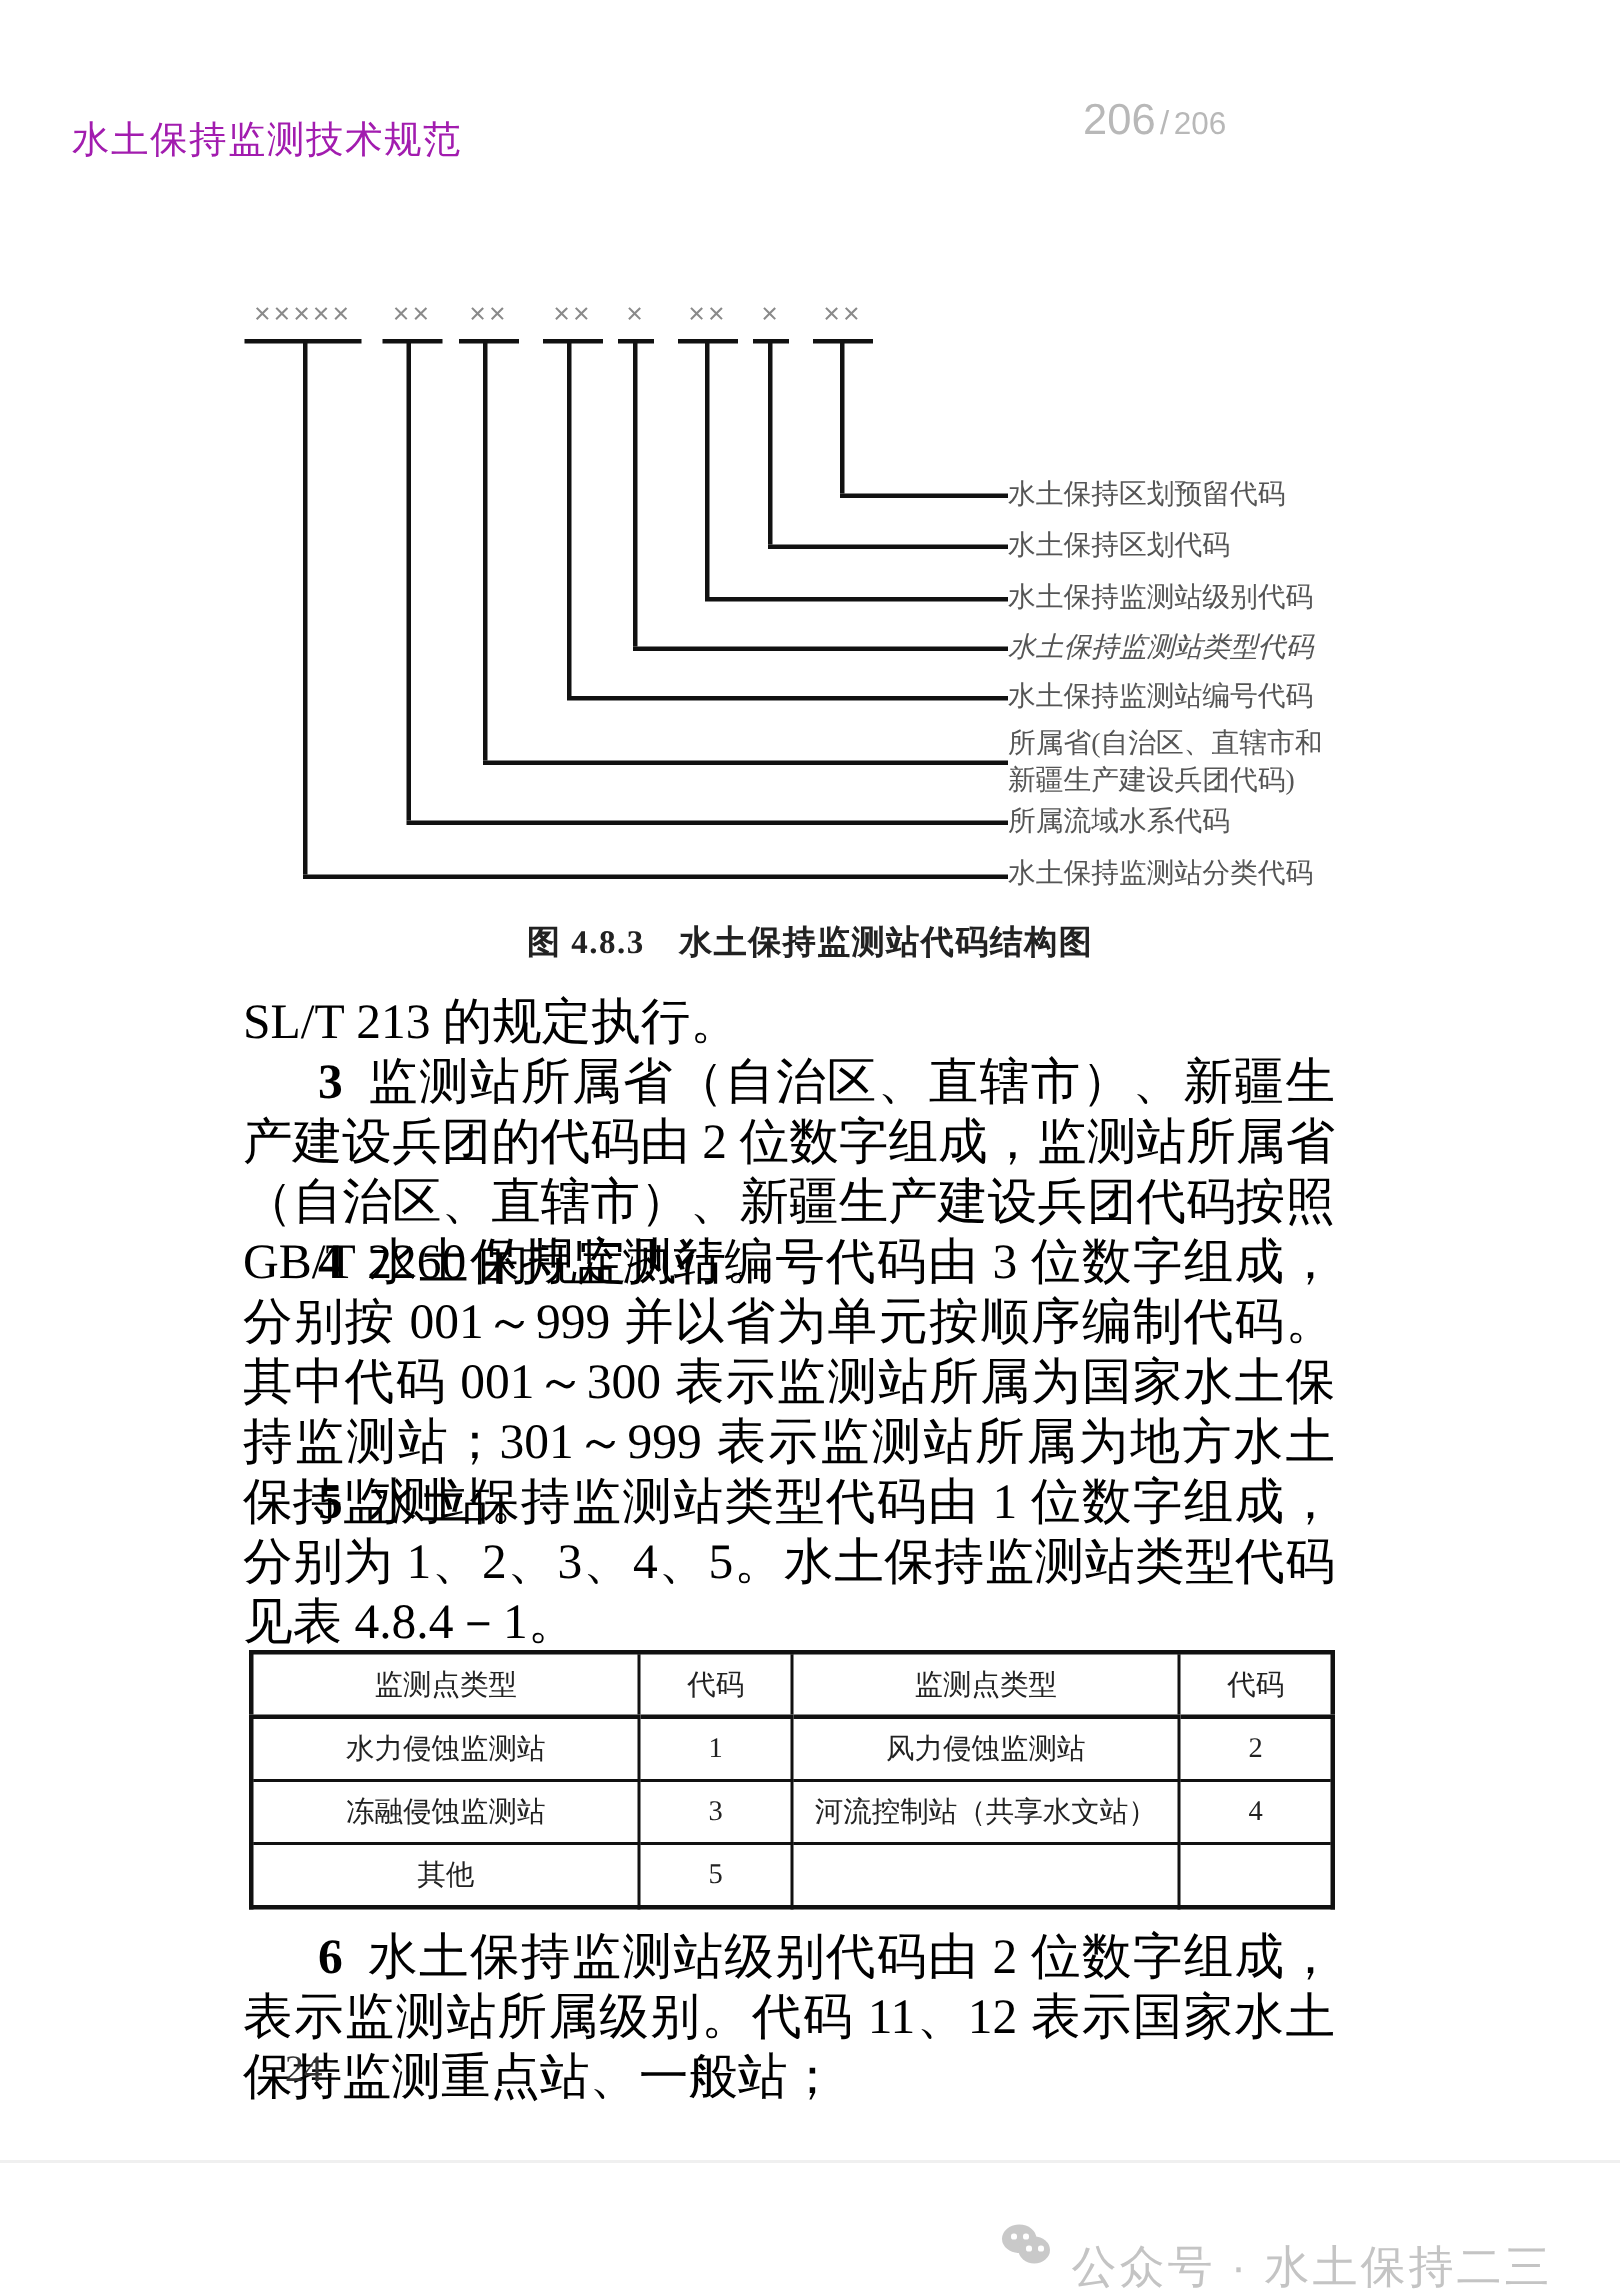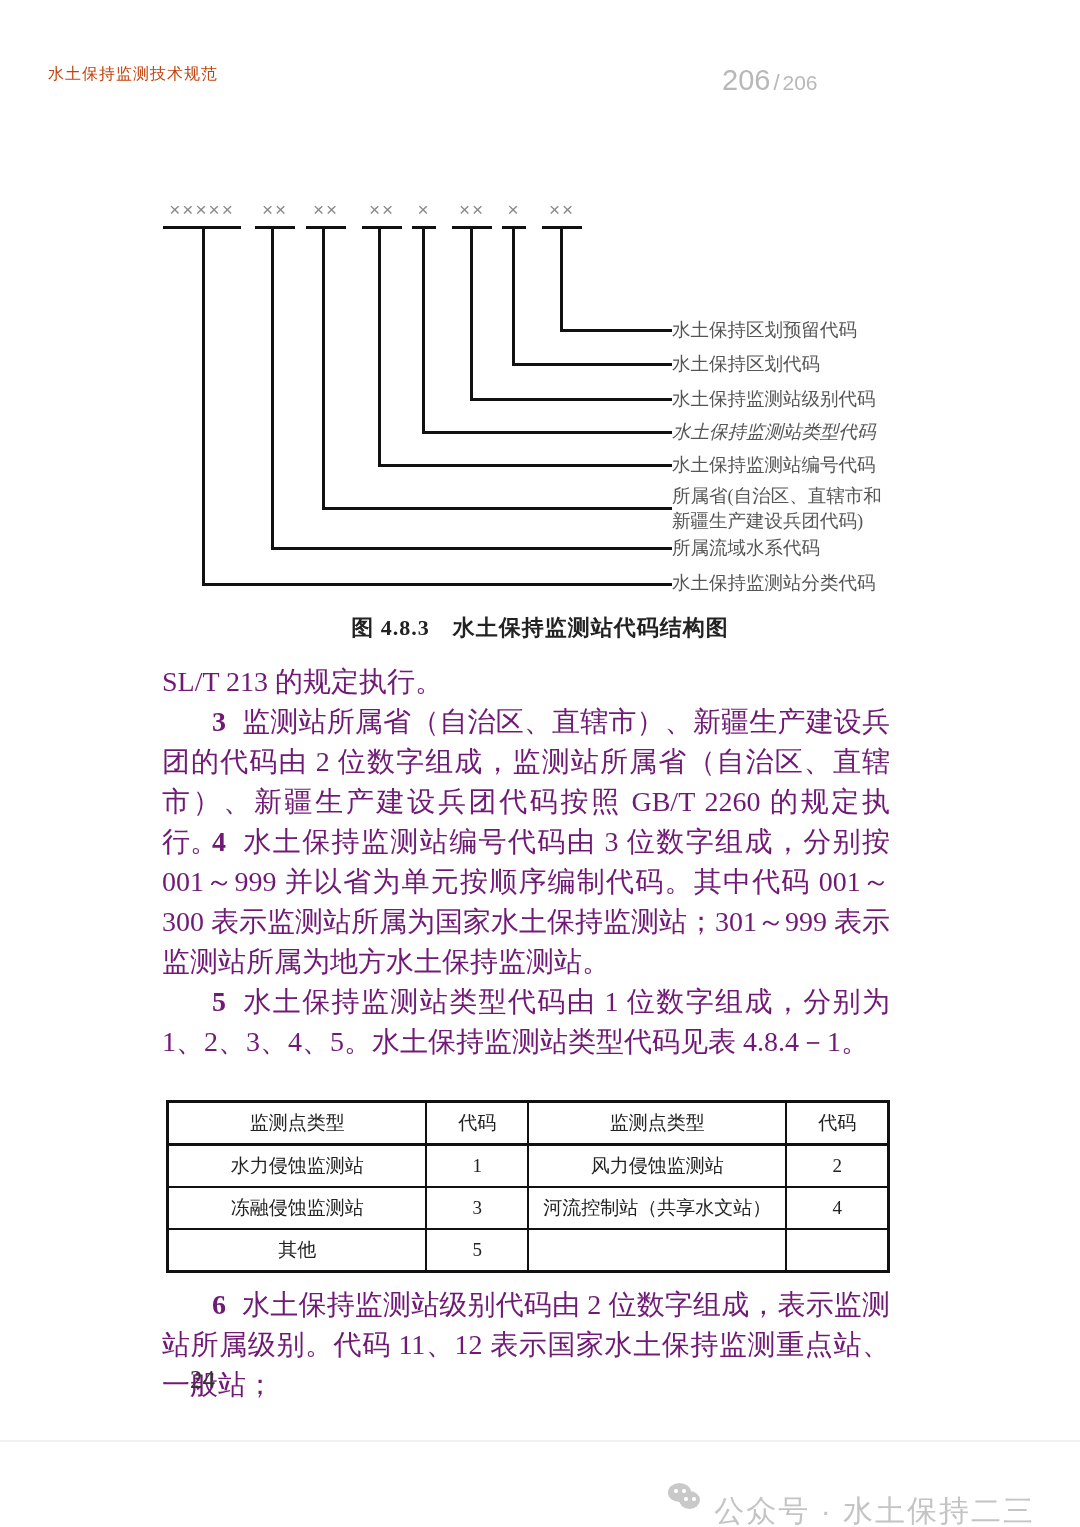--- a/index.html
+++ b/index.html
@@ -19,23 +19,23 @@
   
   #doc-header {
     position: absolute;
     top: 0; left: 0;
     width: 1080px;
     height: 132px;
   }
   #header-title {
     position: absolute;
     left: 48px;
-    top: 64px;
-    font-size: 16px;
-    color: #c2410c;
+    top: 76px;
+    font-size: 25px;
+    color: #a21caf;
     font-family: "Liberation Sans", "DejaVu Sans", sans-serif;
     letter-spacing: 1px;
     white-space: nowrap;
   }
   #page-indicator {
     position: absolute;
     left: 722px;
     top: 64px;
     color: #b8b8b8;
     font-family: "Liberation Sans", "DejaVu Sans", sans-serif;
@@ -107,23 +107,23 @@
     font-weight: bold;
     color: #222;
     letter-spacing: 1px;
   }
 
   
   .para {
     position: absolute;
     left: 162px;
     width: 728px;
-    font-size: 28px;
+    font-size: 33px;
     line-height: 40px;
-    color: #701a75;
+    color: #000000;
     text-align: justify;
     text-justify: inter-character;
   }
   .para .num {
     font-weight: bold;
     padding-right: 16px;
   }
   .indent { text-indent: 50px; }
 
   

